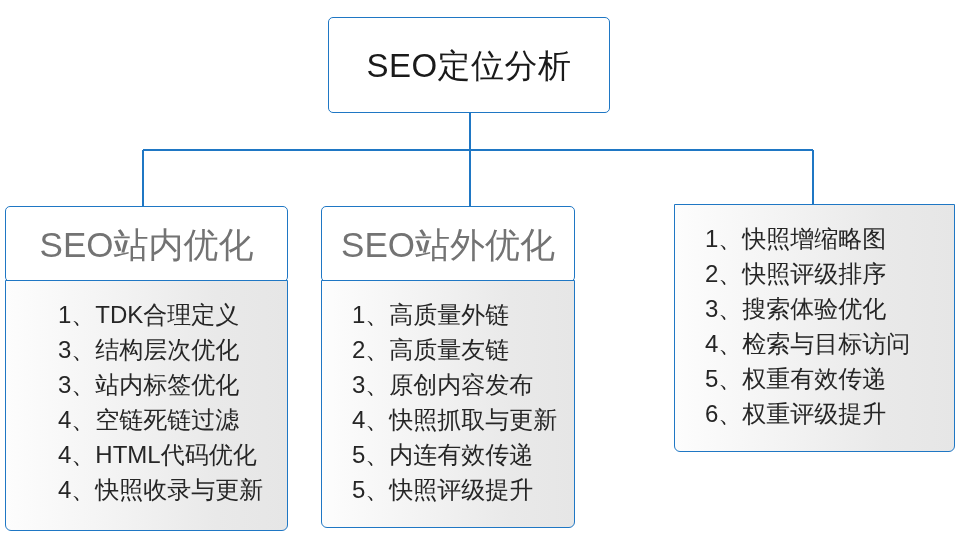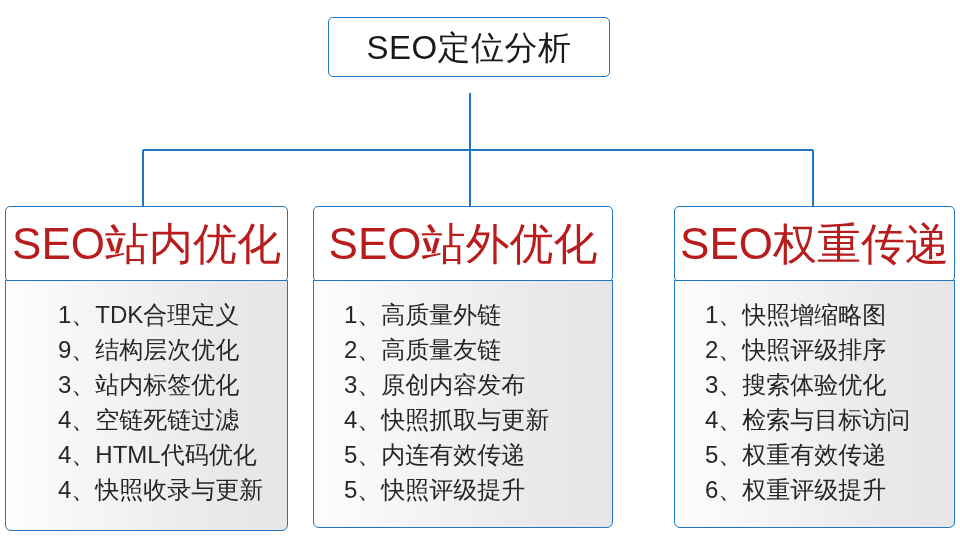--- a/index.html
+++ b/index.html
@@ -28,21 +28,21 @@
     height: 550px;
     pointer-events: none;
   }
 
   
   .root-box {
     position: absolute;
     left: 328px;
     top: 17px;
     width: 282px;
-    height: 60px;
+    height: 96px;
     box-sizing: border-box;
     border: 1.6px solid #1f77c4;
     border-radius: 5px;
     background: #ffffff;
     display: flex;
     align-items: center;
     justify-content: center;
   }
   .root-title {
     font-size: 33px;
@@ -51,37 +51,37 @@
     line-height: 1;
     white-space: nowrap;
   }
 
   
   .column {
     position: absolute;
     top: 206px;
   }
   .col-1 { left: 5px;   width: 283px; }
-  .col-2 { left: 313px; width: 300px; }
+  .col-2 { left: 321px; width: 254px; }
   .col-3 { left: 674px; width: 281px; }
 
   .col-header {
     box-sizing: border-box;
     width: 100%;
     height: 76px;
     border: 1.6px solid #1f77c4;
     border-radius: 5px;
     background: #ffffff;
     display: flex;
     align-items: center;
     justify-content: center;
   }
   .col-header-title {
-    font-size: 44px;
-    color: #b91c1c;
+    font-size: 35px;
+    color: #737373;
     line-height: 1;
     white-space: nowrap;
     letter-spacing: 0px;
   }
 
   .col-body {
     box-sizing: border-box;
     width: 100%;
     margin-top: -1.6px;
     border: 1.6px solid #1f77c4;
@@ -132,21 +132,21 @@
     <div class="root-title">SEO定位分析</div>
   </div>
 
   <div class="column col-1">
     <div class="col-header">
       <div class="col-header-title">SEO站内优化</div>
     </div>
     <div class="col-body">
       <ul class="item-list">
         <li class="item">1、TDK合理定义</li>
-        <li class="item">9、结构层次优化</li>
+        <li class="item">3、结构层次优化</li>
         <li class="item">3、站内标签优化</li>
         <li class="item">4、空链死链过滤</li>
         <li class="item">4、HTML代码优化</li>
         <li class="item">4、快照收录与更新</li>
       </ul>
     </div>
   </div>
 
   <div class="column col-2">
     <div class="col-header">
@@ -158,23 +158,20 @@
         <li class="item">2、高质量友链</li>
         <li class="item">3、原创内容发布</li>
         <li class="item">4、快照抓取与更新</li>
         <li class="item">5、内连有效传递</li>
         <li class="item">5、快照评级提升</li>
       </ul>
     </div>
   </div>
 
   <div class="column col-3">
-    <div class="col-header">
-      <div class="col-header-title">SEO权重传递</div>
-    </div>
     <div class="col-body">
       <ul class="item-list">
         <li class="item">1、快照增缩略图</li>
         <li class="item">2、快照评级排序</li>
         <li class="item">3、搜索体验优化</li>
         <li class="item">4、检索与目标访问</li>
         <li class="item">5、权重有效传递</li>
         <li class="item">6、权重评级提升</li>
       </ul>
     </div>

